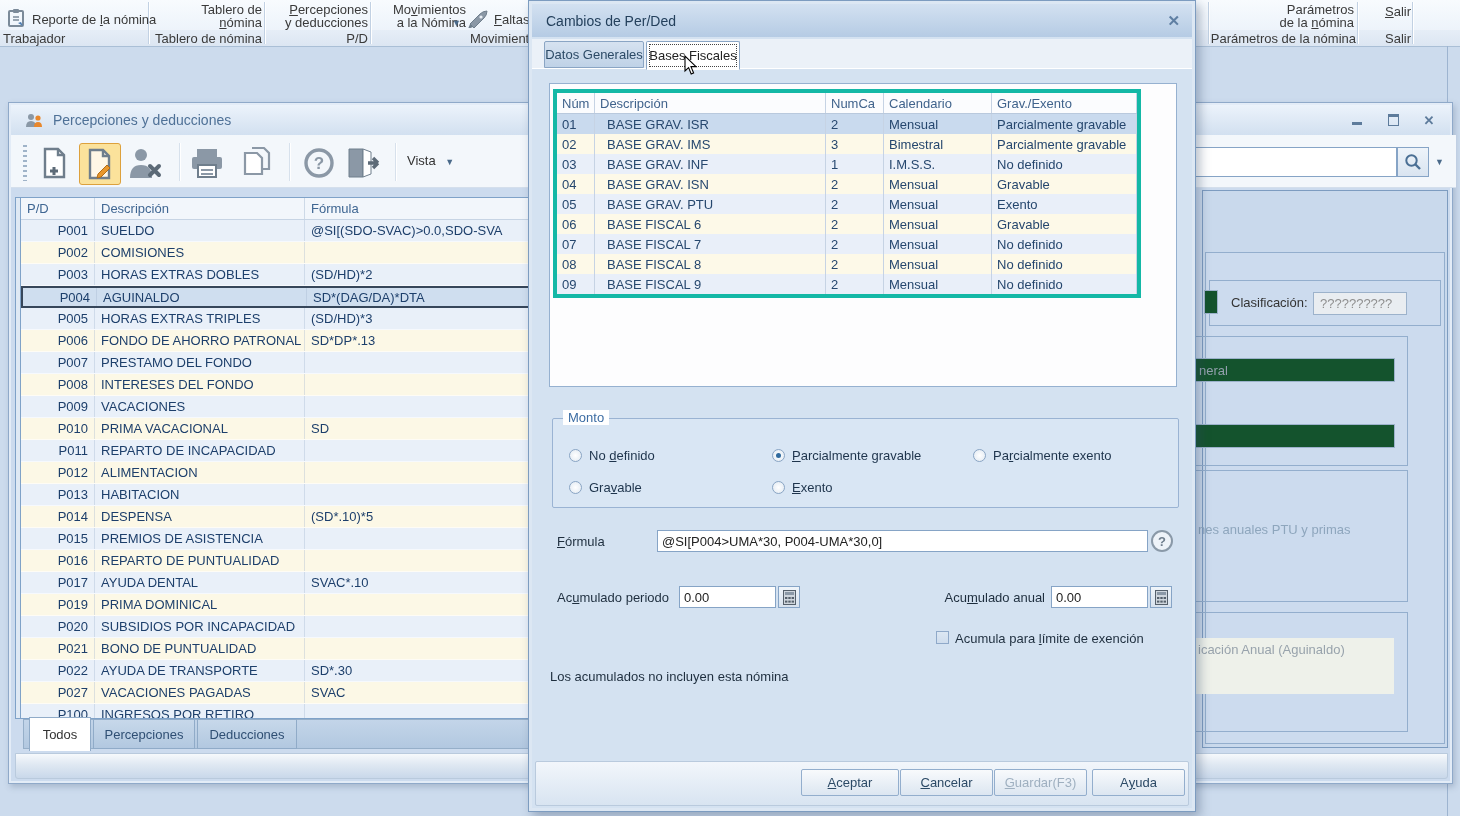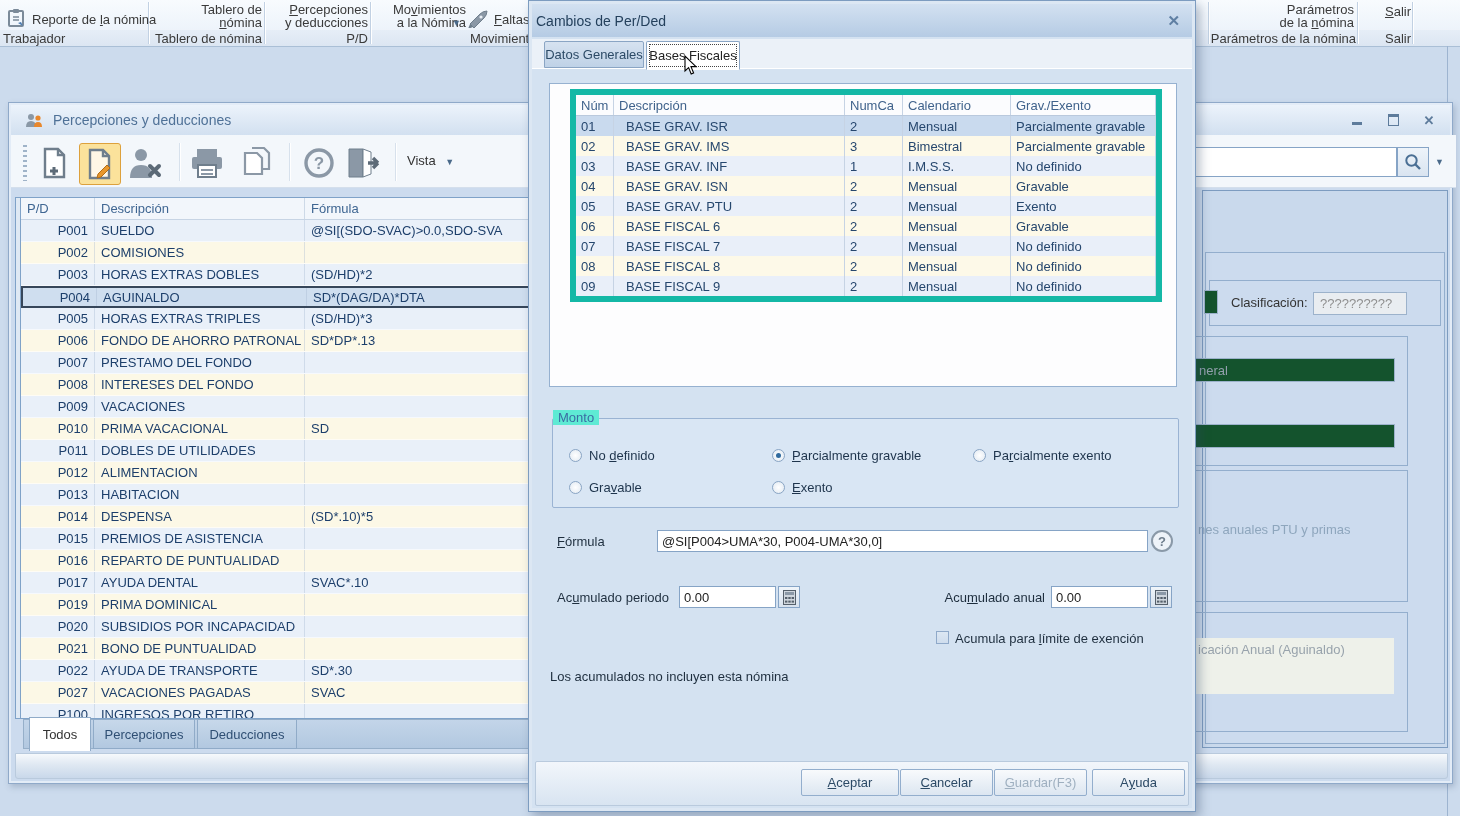--- a/index.html
+++ b/index.html
@@ -82,38 +82,38 @@
     color:#24405c;font-size:14px;}
   #dlg-tabrow{position:absolute;left:3px;top:38px;right:3px;height:29px;background:#ebf1f8;
     border-bottom:1px solid #ffffff;}
   .dtab{position:absolute;top:2px;height:27px;box-sizing:border-box;border:1px solid #8aa5c4;
     border-radius:2px 2px 0 0;display:flex;align-items:center;justify-content:center;color:#2c4a66;}
   .dtab.inactive{background:linear-gradient(#d6e2f0,#bfd2e7);}
   .dtab.active{background:#fff;color:#222;height:29px;border-bottom:1px solid #fff;outline:1px dotted #444;outline-offset:-4px;}
 
   #dlg-listpanel{position:absolute;left:20px;top:82px;width:628px;height:304px;
     background:#fdfdfe;border:1px solid #96b1d0;box-sizing:border-box;}
-  #dgrid{position:absolute;left:20px;top:5px;width:580px;border:6px solid #14b8a6;}
+  #dgrid{position:absolute;left:3px;top:5px;width:580px;border:4px solid #14b8a6;}
   .dhead{display:flex;height:20px;background:#fbfcfe;border-bottom:1px solid #b9c9dd;
     color:#40638c;align-items:center;}
   .dhead>div,.drow>div{border-right:1px solid #c6d3e4;height:100%;display:flex;align-items:center;
     box-sizing:border-box;padding:0 5px;overflow:hidden;white-space:nowrap;}
   .d-num{width:38px;}
   .d-desc{width:231px;padding-left:12px !important;}
   .d-numca{width:58px;}
   .d-cal{width:108px;}
   .d-grav{width:145px;}
   .drow{display:flex;height:20px;color:#26476e;align-items:center;}
   #dlgrows>div:nth-of-type(odd){background:#e9eff9;}
   #dlgrows>div:nth-of-type(even){background:#fdf9e8;}
   #dlgrows>div.selected{background:#c9daee;}
 
   #montobox{position:absolute;left:23px;top:417px;width:625px;height:88px;
     border:1px solid #9ab3d3;background:#d9e6f4;border-radius:2px;}
-  #montocap{position:absolute;left:0;top:-9px;background:#5eead4;padding:0 5px;color:#3b6ca3;}
+  #montocap{position:absolute;left:10px;top:-9px;background:#ffffff;padding:0 5px;color:#3b6ca3;}
   .radio{position:absolute;width:13px;height:13px;border-radius:50%;
     background:radial-gradient(#ffffff,#dfe8f1);border:1px solid #8aa5c4;box-sizing:border-box;}
   .radio.sel::after{content:"";position:absolute;left:3px;top:3px;width:5px;height:5px;border-radius:50%;background:#2f6a9e;}
   .rlabel{position:absolute;color:#1e344c;white-space:nowrap;}
 
   .dinput{position:absolute;background:#fff;border:1px solid #86a4c6;box-sizing:border-box;
     font-family:"Liberation Sans",sans-serif;font-size:13px;color:#222;padding:0 4px;height:22px;}
   .calcbtn{position:absolute;width:22px;height:22px;background:linear-gradient(#f0f5fa,#d7e2ee);
     border:1px solid #86a4c6;box-sizing:border-box;display:flex;align-items:center;justify-content:center;}
   #helpbtn{position:absolute;left:622px;top:529px;width:22px;height:22px;border-radius:50%;
@@ -333,21 +333,21 @@
               <div class="c-desc">VACACIONES</div>
               <div class="c-form"></div>
             </div>
             <div class="mrow">
               <div class="c-pd">P010</div>
               <div class="c-desc">PRIMA VACACIONAL</div>
               <div class="c-form">SD</div>
             </div>
             <div class="mrow">
               <div class="c-pd">P011</div>
-              <div class="c-desc">DOBLES DE UTILIDADES</div>
+              <div class="c-desc">REPARTO DE INCAPACIDAD</div>
               <div class="c-form"></div>
             </div>
             <div class="mrow">
               <div class="c-pd">P012</div>
               <div class="c-desc">ALIMENTACION</div>
               <div class="c-form"></div>
             </div>
             <div class="mrow">
               <div class="c-pd">P013</div>
               <div class="c-desc">HABITACION</div>
@@ -436,21 +436,21 @@
   <div class="rp-box" style="left:1150px;top:336px;width:258px;height:130px"></div>
   <div class="rp-field" style="left:1192px;top:358px;width:203px;height:24px">neral</div>
   <div class="rp-field" style="left:1192px;top:424px;width:203px;height:24px"></div>
   <div class="rp-box" style="left:1150px;top:470px;width:258px;height:132px"></div>
   <div class="abs" style="left:1198px;top:522px;color:#8ea6bd">nes anuales PTU y primas</div>
   <div class="rp-box" style="left:1150px;top:612px;width:258px;height:120px"></div>
   <div class="abs" style="left:1192px;top:638px;width:202px;height:56px;background:#eef1ea;color:#98a3ac;padding:4px 0 0 6px;box-sizing:border-box;overflow:hidden;white-space:nowrap">icación Anual (Aguinaldo)</div>
 
   <div id="dialog" class="abs">
     <div id="dlg-title">
-      <span style="margin-left:4px">Cambios de Per/Ded</span>
+      <span style="margin-left:14px">Cambios de Per/Ded</span>
       <span style="flex:1"></span>
       <span style="margin-right:12px;color:#5f7fa3;font-weight:bold;font-size:15px">✕</span>
     </div>
     <div id="dlg-tabrow">
       <div class="dtab inactive" style="left:12px;width:100px">Datos Generales</div>
       <div class="dtab active" style="left:114px;width:94px">Bases Fiscales</div>
     </div>
 
     <div id="dlg-listpanel">
       <div id="dgrid">

